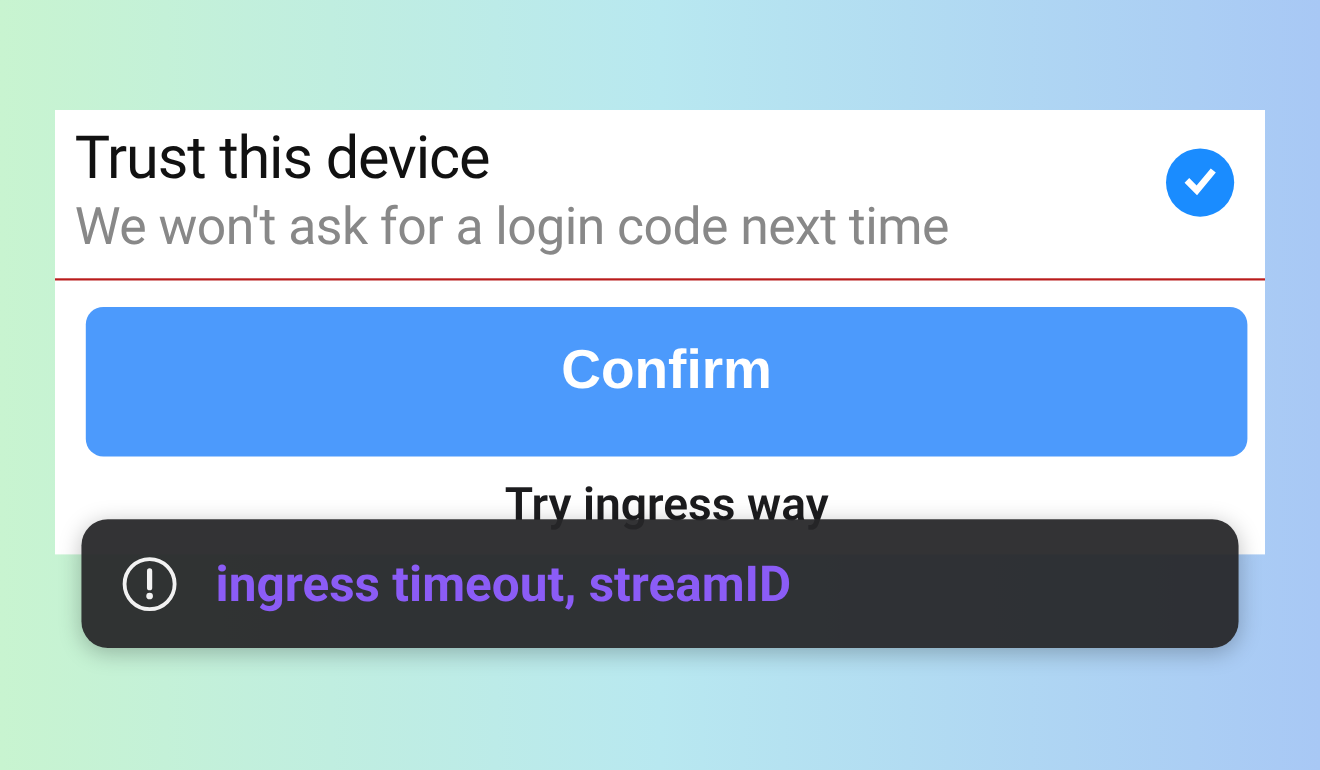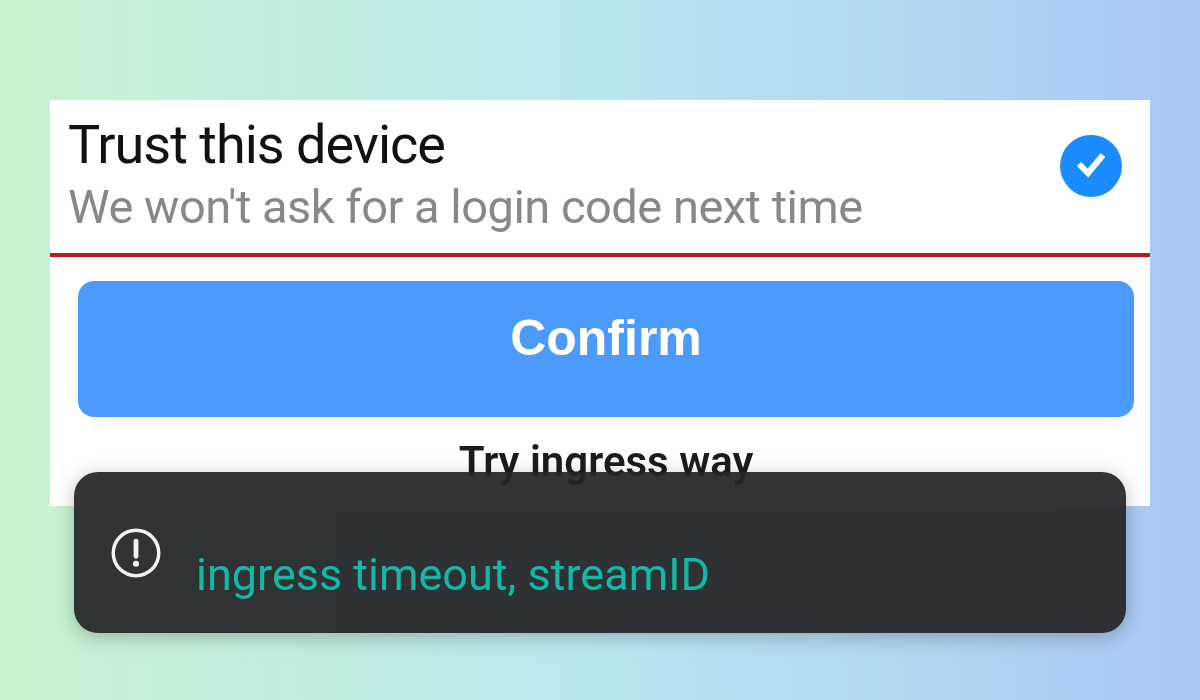--- a/index.html
+++ b/index.html
@@ -21,21 +21,21 @@
       right: 50px;
       top: 100px;
       background: #ffffff;
       padding-bottom: 0;
     }
     .trust-row {
       display: flex;
       align-items: center;
       justify-content: space-between;
       padding: 14px 28px 18px 18px;
-      border-bottom: 4px solid #b91c1c;
+      border-bottom: 2px solid #b91c1c;
     }
     .trust-text {
       flex: 1;
     }
     .trust-title {
       font-size: 54px;
       font-weight: 400;
       color: #111;
       letter-spacing: -1px;
       line-height: 1.15;
@@ -103,25 +103,24 @@
     .toast-icon {
       width: 52px;
       height: 52px;
       flex-shrink: 0;
     }
     .toast-icon svg {
       width: 100%;
       height: 100%;
     }
     .toast-text {
-      color: #14b8a6;
+      color: #8b5cf6;
       font-size: 45px;
-      font-weight: 400;
+      font-weight: 700;
       letter-spacing: 0px;
-      margin-top: 44px;
     }
   </style>
 </head>
 <body>
 
 <div class="card">
   <div class="trust-row">
     <div class="trust-text">
       <div class="trust-title">Trust this device</div>
       <div class="trust-sub">We won't ask for a login code next time</div>

